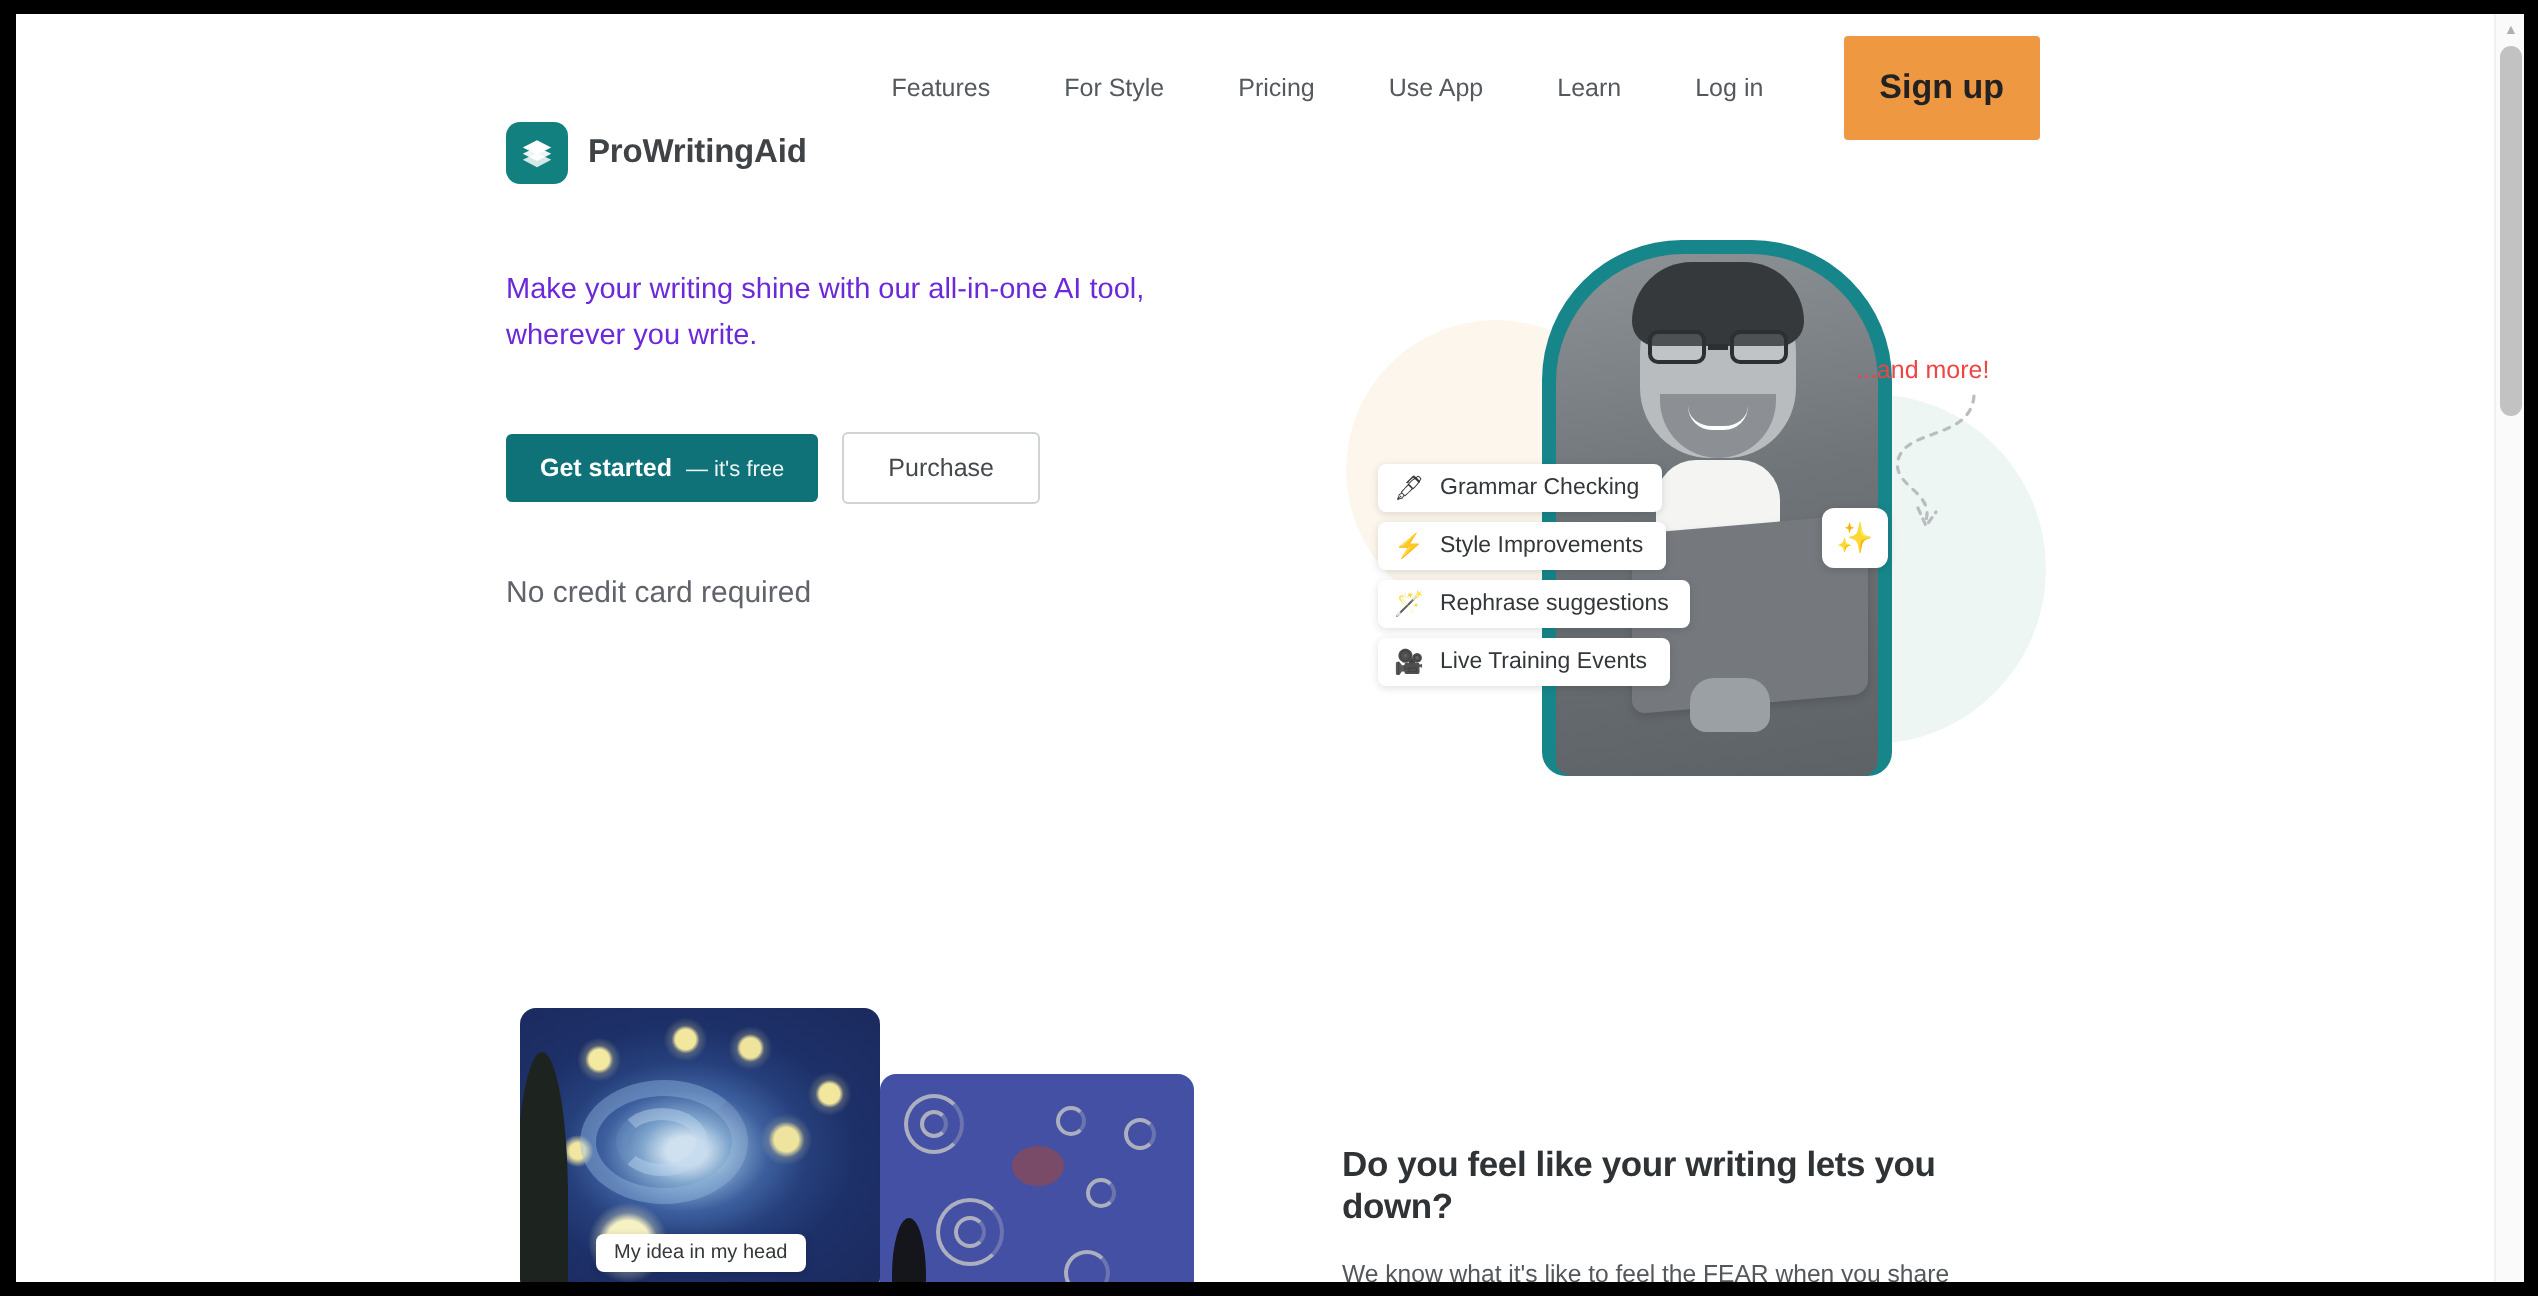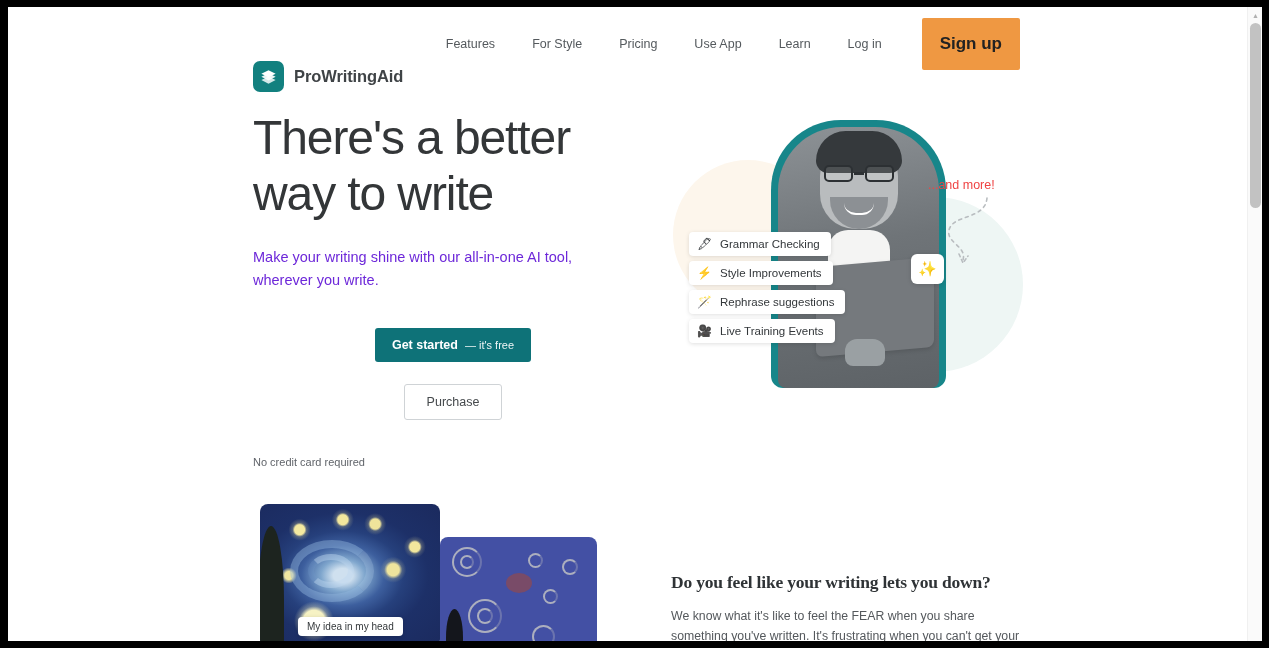--- a/index.html
+++ b/index.html
@@ -95,21 +95,21 @@
     font-weight: normal; color: #333638;
     letter-spacing: -1.1px;
   }
   .hero-sub {
     margin-top: 24px;
     font-size: 14.5px; line-height: 1.58;
     color: #6d28d9; width: 330px;
   }
   .cta-row {
     margin-top: 36px;
-    display: flex; align-items: center; gap: 22px; flex-direction: column;
+    display: flex; align-items: center; gap: 12px;
   }
   .btn-primary {
     background: #0e7278; color: #fff;
     border: none; border-radius: 3px;
     padding: 10px 17px;
     font-size: 12.5px;
     cursor: pointer;
     font-family: "Liberation Sans", sans-serif;
     display: flex; align-items: baseline; gap: 7px;
   }
@@ -118,21 +118,21 @@
   .btn-outline {
     background: #fff; color: #45494c;
     border: 1px solid #cfd3d6; border-radius: 3px;
     padding: 10px 22px;
     font-size: 12.5px;
     cursor: pointer;
     font-family: "Liberation Sans", sans-serif;
   }
   .no-card {
     margin-top: 36px;
-    font-size: 11px; color: #60646a;
+    font-size: 15px; color: #60646a;
   }
 
   
   .hero-art {
     position: absolute; left: 655px; top: 95px;
     width: 370px; height: 300px;
   }
   .blob-cream {
     position: absolute; left: 10px; top: 58px;
     width: 150px; height: 150px; border-radius: 50%;
@@ -325,21 +325,20 @@
     border-radius: 50%;
     background: rgba(150,72,72,.65);
   }
 
   .lower-copy {
     position: absolute; left: 663px; top: 565px; width: 352px;
   }
   .lower-copy h2 {
     font-size: 17.5px; font-weight: bold; color: #2f3336;
     letter-spacing: -.2px;
-    font-family: Liberation Serif, serif;
   }
   .lower-copy p {
     margin-top: 14px;
     font-size: 12.3px; line-height: 1.62; color: #54585c;
   }
 </style>
 </head>
 <body>
 
 <div id="frame">
@@ -362,24 +361,20 @@
         <a href="#">For Style</a>
         <a href="#">Pricing</a>
         <a href="#">Use App</a>
         <a href="#">Learn</a>
         <a href="#">Log in</a>
         <button class="signup-btn">Sign up</button>
       </nav>
     </header>
 
     <div class="hero-copy">
-      <h1 class="hero-title">
-        <span>There's a better</span><br>
-        <span>way to write</span>
-      </h1>
       <p class="hero-sub">Make your writing shine with our all-in-one AI tool, wherever you write.</p>
 
       <div class="cta-row">
         <button class="btn-primary">
           <span class="strong">Get started</span>
           <span class="light">— it's free</span>
         </button>
         <button class="btn-outline">Purchase</button>
       </div>
 

